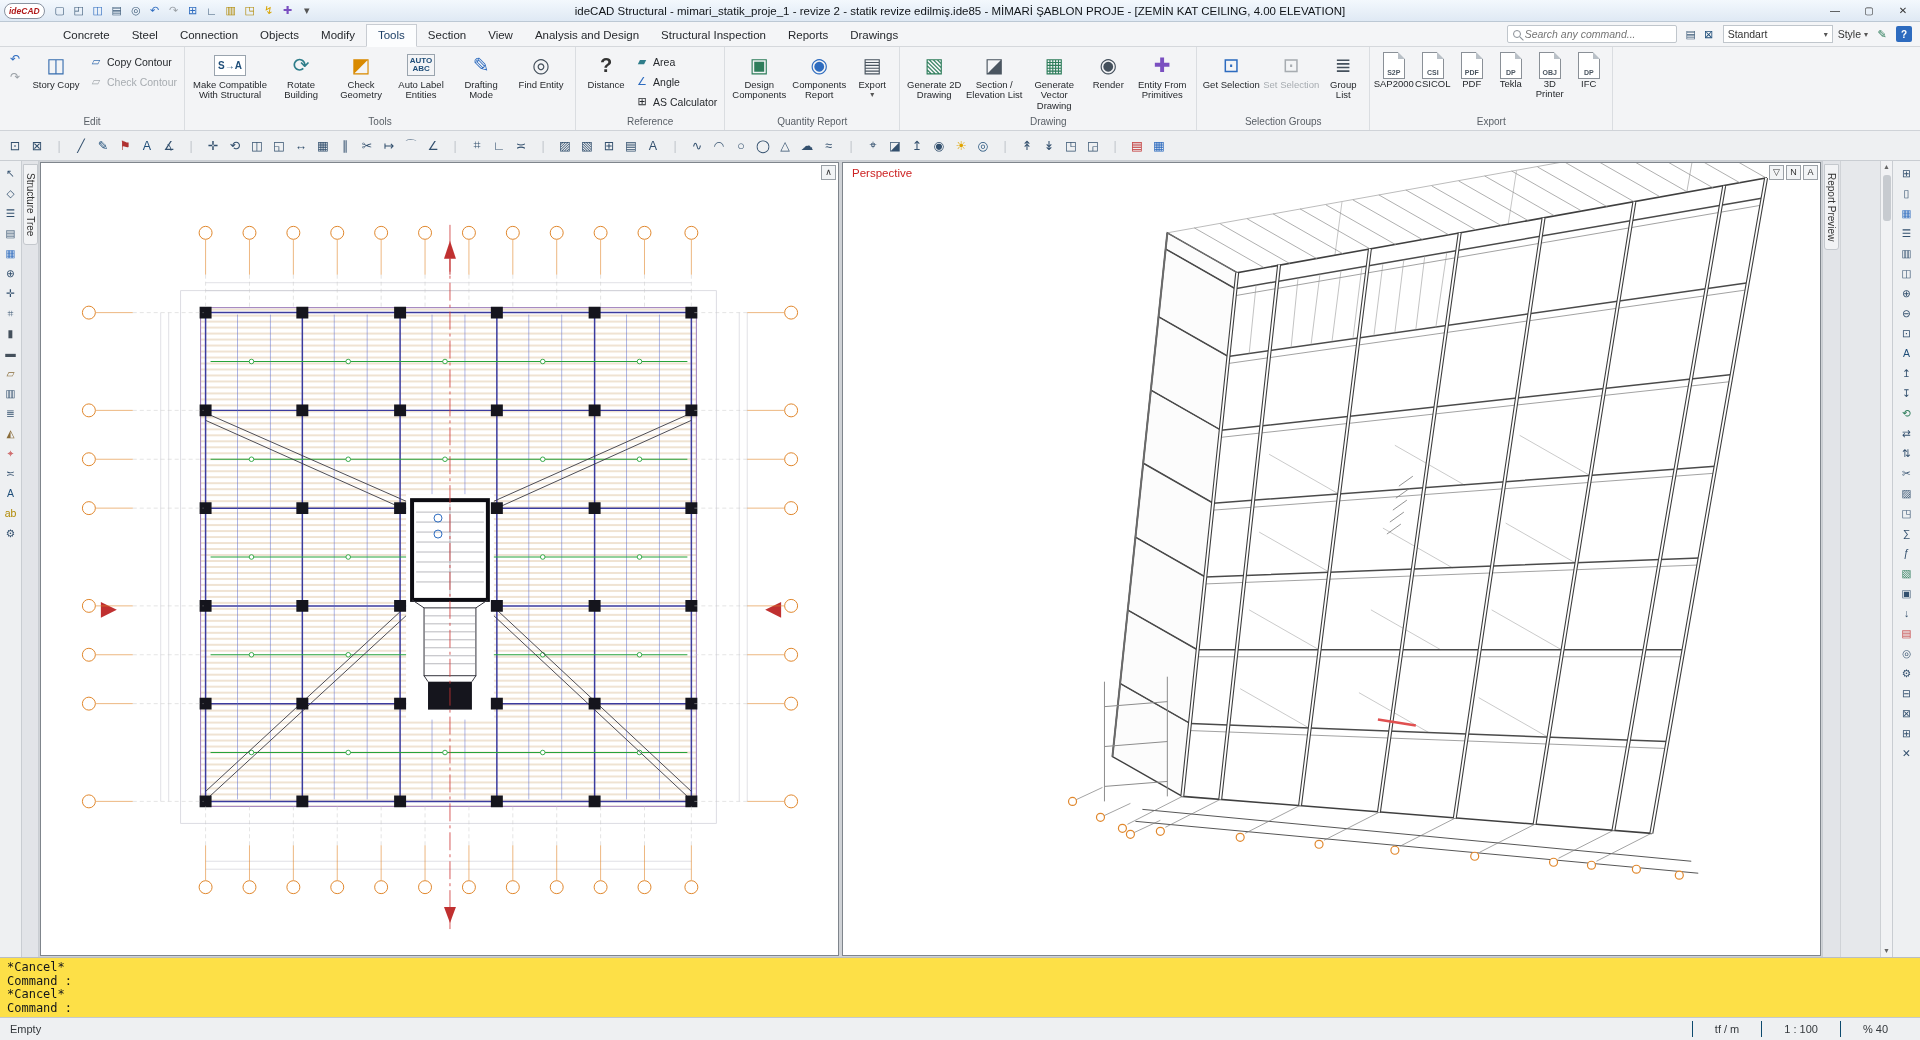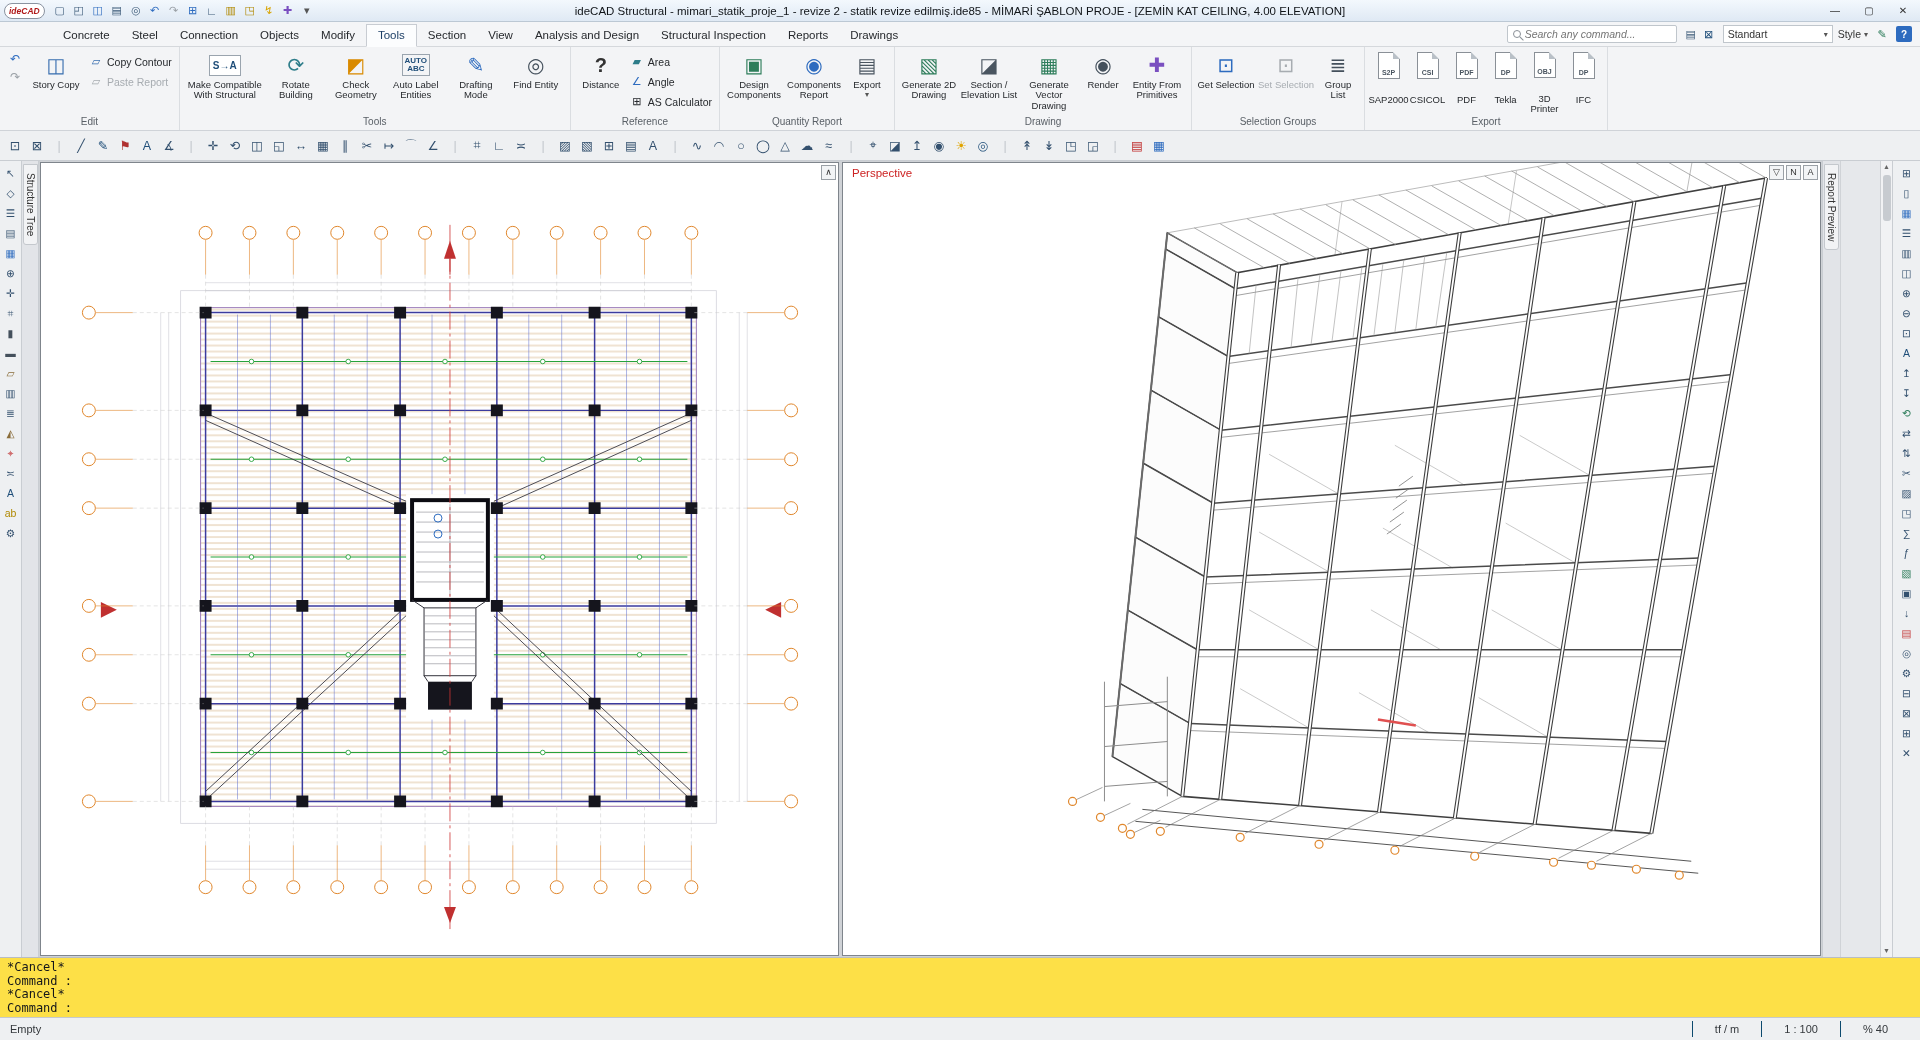--- a/index.html
+++ b/index.html
@@ -49,21 +49,21 @@
             font-size:9.5px; line-height:1.1; text-align:center; color:#26292d; padding-top:1px; }
   .bigbtn .bicon { height:28px; display:flex; align-items:center; justify-content:center; font-size:20px; }
   .bigbtn.wide { width:80px; }
   .smallbtn { display:flex; align-items:center; gap:4px; height:19px; font-size:10.5px; color:#26292d; padding:0 2px; }
   .smicon { width:14px; text-align:center; font-size:11px; }
   .disabled { color:#a7acb1 !important; }
   .disabled * { color:#a7acb1 !important; }
   .autoicon { font-size:8px; font-weight:bold; line-height:1; color:#1f4e79; border:1px solid #9aa4ae; padding:2px 2px; }
   .satoa { font-size:10px; font-weight:bold; color:#1f4e79; border:1px solid #9aa4ae; padding:4px 3px; background:#fff; }
   .caret { font-size:8px; color:#555; }
-  .docbtn { width:37px; height:64px; display:flex; flex-direction:column; align-items:center; gap:16px;
+  .docbtn { width:37px; height:64px; display:flex; flex-direction:column; align-items:center; gap:0;
             font-size:9.5px; line-height:1.05; text-align:center; color:#26292d; padding-top:2px; }
   .doc-icon { width:22px; height:27px; border:1px solid #8a9097; background:#fff; position:relative;
               display:flex; align-items:flex-end; justify-content:center; font-size:7px; font-weight:bold; color:#4a5560; padding-bottom:2px; }
   .doc-icon::before { content:""; position:absolute; top:-1px; right:-1px; border-style:solid; border-width:0 7px 7px 0;
                       border-color:#f3f4f6 #f3f4f6 #b9c0c7 #b9c0c7; }
 
   
   .toolrow { height:30px; background:#eef0f2; border-bottom:1px solid #c9cdd2; display:flex; align-items:center; padding:0 4px; }
   .ticon { width:22px; height:22px; display:flex; align-items:center; justify-content:center; font-size:12.5px; color:#33506e; }
 
@@ -186,21 +186,21 @@
         <span class="bicon" style="color:#3a6fb0">◫</span>
         <span>Story Copy</span>
       </button>
       <div class="col" style="padding-top:2px">
         <button class="smallbtn">
           <span class="smicon" style="color:#3a6fb0">▱</span>
           <span>Copy Contour</span>
         </button>
         <button class="smallbtn disabled">
           <span class="smicon">▱</span>
-          <span>Paste Report</span>
+          <span>Check Contour</span>
         </button>
       </div>
     </div>
     <div class="rgroup-label">Edit</div>
   </div>
 
   <div class="rgroup">
     <div class="rgroup-content">
       <button class="bigbtn wide">
         <span class="bicon">

